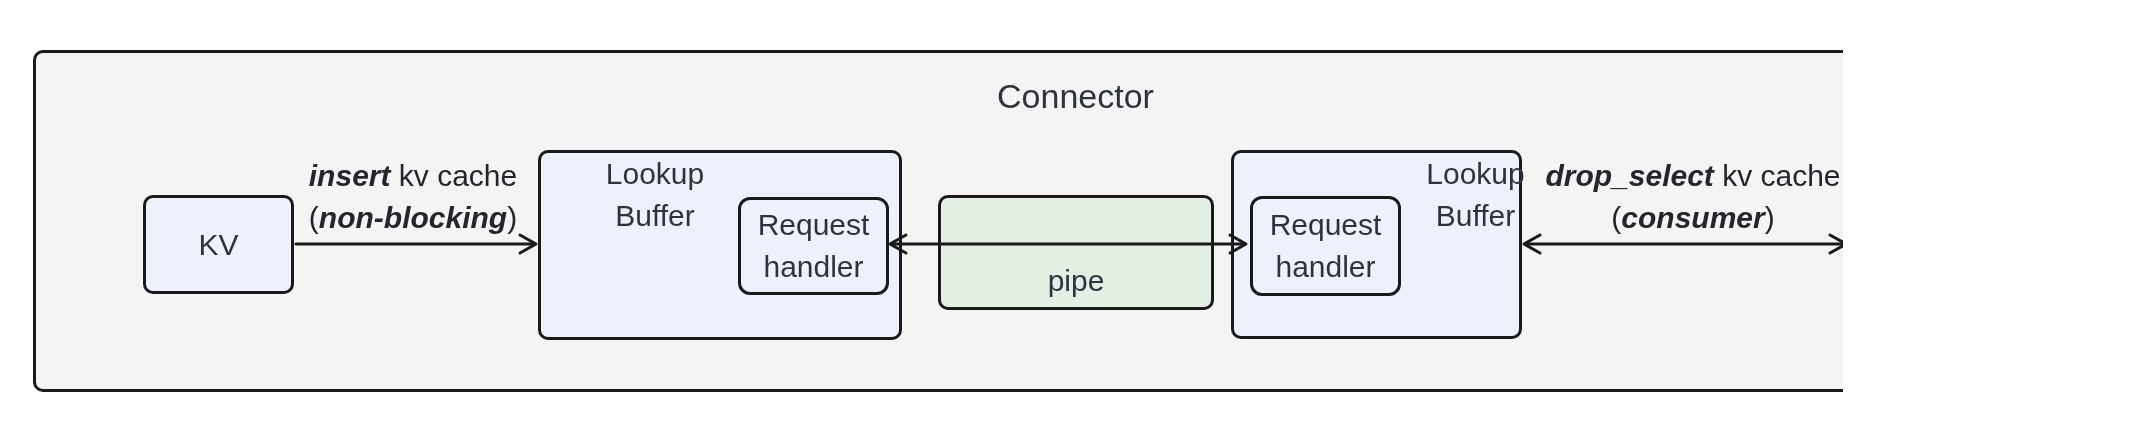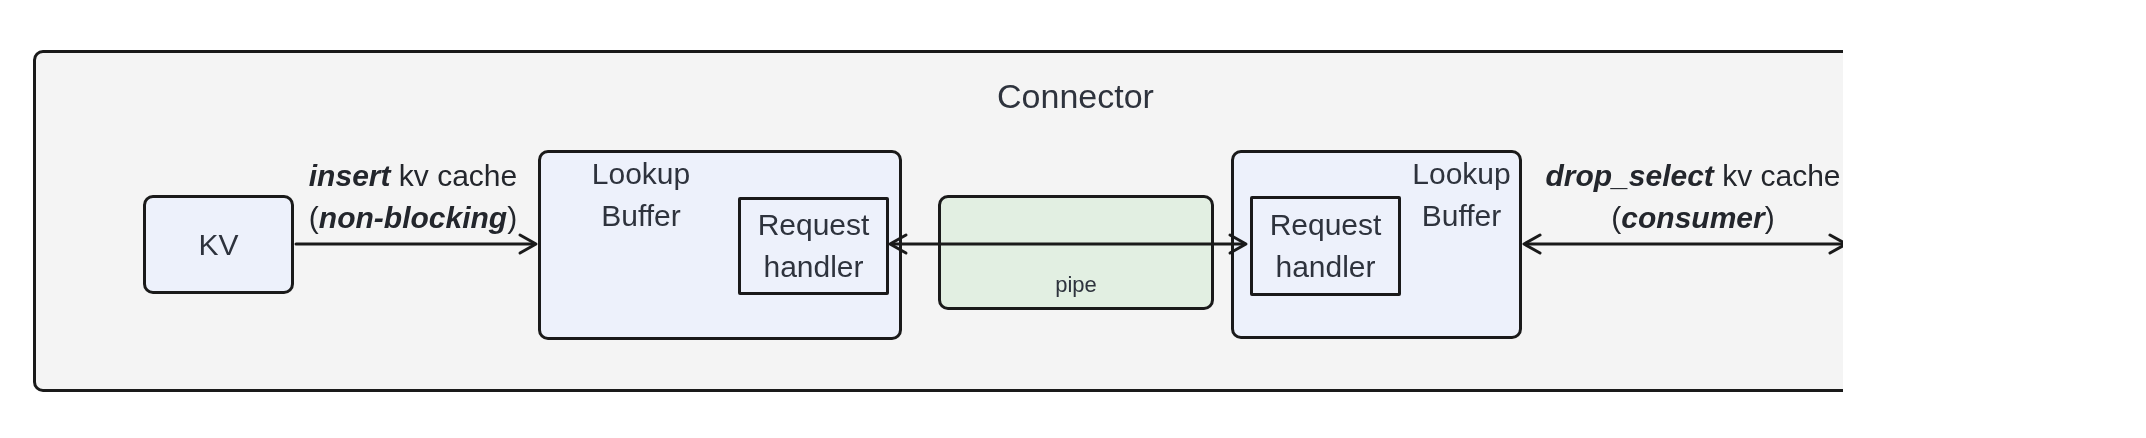--- a/index.html
+++ b/index.html
@@ -43,46 +43,47 @@
   .node .lines { display: block; }
   .node .lines span { display: block; }
   .kv-producer { left: 143px; top: 195px; width: 151px; height: 99px; }
   .lookup-left  { left: 538px; top: 150px; width: 364px; height: 190px; justify-content: flex-start; }
   .lookup-right { left: 1231px; top: 150px; width: 291px; height: 189px; justify-content: flex-start; }
   .kv-consumer  { left: 1848px; top: 196px; width: 170px; height: 98px; }
   .buffer-label {
     position: absolute; top: 0; bottom: 0;
     display: flex; align-items: center; justify-content: center;
     text-align: center;
+    padding-left: 14px;
   }
   .lookup-left .buffer-label  { left: 0; width: 200px; }
   .lookup-right .buffer-label { left: 164px; width: 127px; }
   .inner-node {
     position: absolute;
     background: var(--node-fill, #edf1fb);
     border: 3px solid var(--border, #1a1a1a);
-    border-radius: 2px;
+    border-radius: 12px;
     box-sizing: border-box;
     display: flex; align-items: center; justify-content: center;
     text-align: center;
     font-size: 30px; line-height: 42px;
   }
   .lookup-left .inner-node  { left: 197px; top: 44px; width: 151px; height: 98px; }
   .lookup-right .inner-node { left: 16px;  top: 43px; width: 151px; height: 100px; }
   .pipe-node {
     position: absolute;
     left: 938px; top: 195px; width: 276px; height: 115px;
     background: var(--pipe-fill, #e2efe2);
     border: 3px solid var(--border, #1a1a1a);
     border-radius: 10px;
     box-sizing: border-box;
   }
   .pipe-node .pipe-label {
     position: absolute; left: 0; right: 0; bottom: 9px;
-    text-align: center; font-size: 22px;
+    text-align: center; font-size: 30px;
     color: var(--node-text, #2e333d);
   }
   .edges-layer {
     position: absolute; left: 0; top: 0;
     width: 2146px; height: 438px;
     pointer-events: none;
   }
   .edges-layer line, .edges-layer polyline {
     stroke: var(--border, #1a1a1a);
     stroke-width: 3;

